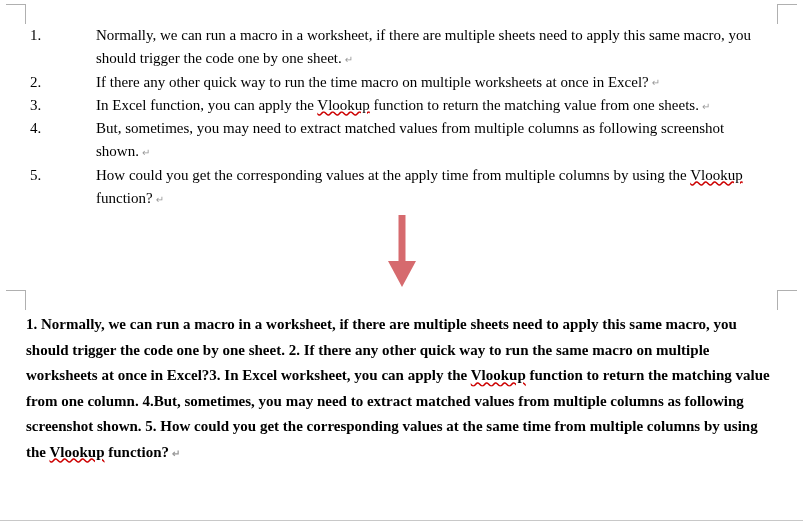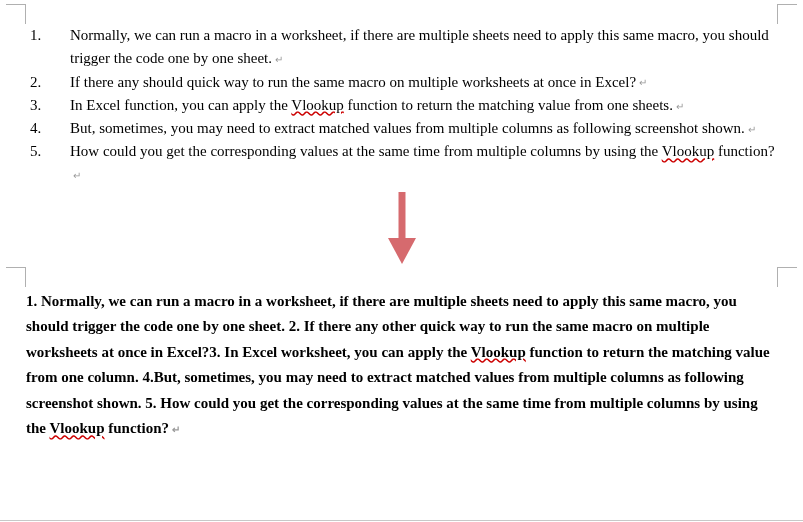--- a/index.html
+++ b/index.html
@@ -33,21 +33,21 @@
       color: #000;
     }
     .list-item {
       display: flex;
       padding-left: 4px;
     }
     .list-num {
       min-width: 40px;
       padding-left: 0;
     }
-    .list-text { flex: 1; }
+    .list-text { flex: 1; margin-left: 26px; }
     .pmark { color: #999; font-size: 10px; vertical-align: middle; margin-left: 3px; }
 
     .underline-wavy {
       text-decoration: underline;
       text-decoration-color: #c00;
       text-decoration-style: wavy;
       text-align: center;
     }
 
     .arrow-zone {
@@ -80,33 +80,33 @@
   <div class="crop-mark crop-tl"></div>
   <div class="crop-mark crop-tr"></div>
 
   <div class="list-block">
     <div class="list-item">
       <div class="list-num">1.</div>
       <div class="list-text"><span>Normally, we can run a macro in a worksheet, if there are multiple sheets need to apply this same macro, you should trigger the code one by one sheet.</span><span class="pmark">↵</span></div>
     </div>
     <div class="list-item">
       <div class="list-num">2.</div>
-      <div class="list-text"><span>If there any should quick way to run the same macro on multiple worksheets at once in Excel?</span><span class="pmark">↵</span></div>
+      <div class="list-text"><span>If there any other quick way to run the time macro on multiple worksheets at once in Excel?</span><span class="pmark">↵</span></div>
     </div>
     <div class="list-item">
       <div class="list-num">3.</div>
       <div class="list-text"><span>In Excel function, you can apply the </span><span class="underline-wavy">Vlookup</span><span> function to return the matching value from one sheets.</span><span class="pmark">↵</span></div>
     </div>
     <div class="list-item">
       <div class="list-num">4.</div>
       <div class="list-text"><span>But, sometimes, you may need to extract matched values from multiple columns as following screenshot shown.</span><span class="pmark">↵</span></div>
     </div>
     <div class="list-item">
       <div class="list-num">5.</div>
-      <div class="list-text"><span>How could you get the corresponding values at the same time from multiple columns by using the </span><span class="underline-wavy">Vlookup</span><span> function?</span><span class="pmark">↵</span></div>
+      <div class="list-text"><span>How could you get the corresponding values at the apply time from multiple columns by using the </span><span class="underline-wavy">Vlookup</span><span> function?</span><span class="pmark">↵</span></div>
     </div>
   </div>
 </div>
 
 <div class="arrow-zone">
   <svg class="arrow-svg" width="40" height="78" viewBox="0 0 40 78">
     <line x1="20" y1="4" x2="20" y2="52" stroke="#d66a6e" stroke-width="7"></line>
     <polygon points="20,76 6,50 34,50" fill="#d66a6e"></polygon>
   </svg>
 </div>

